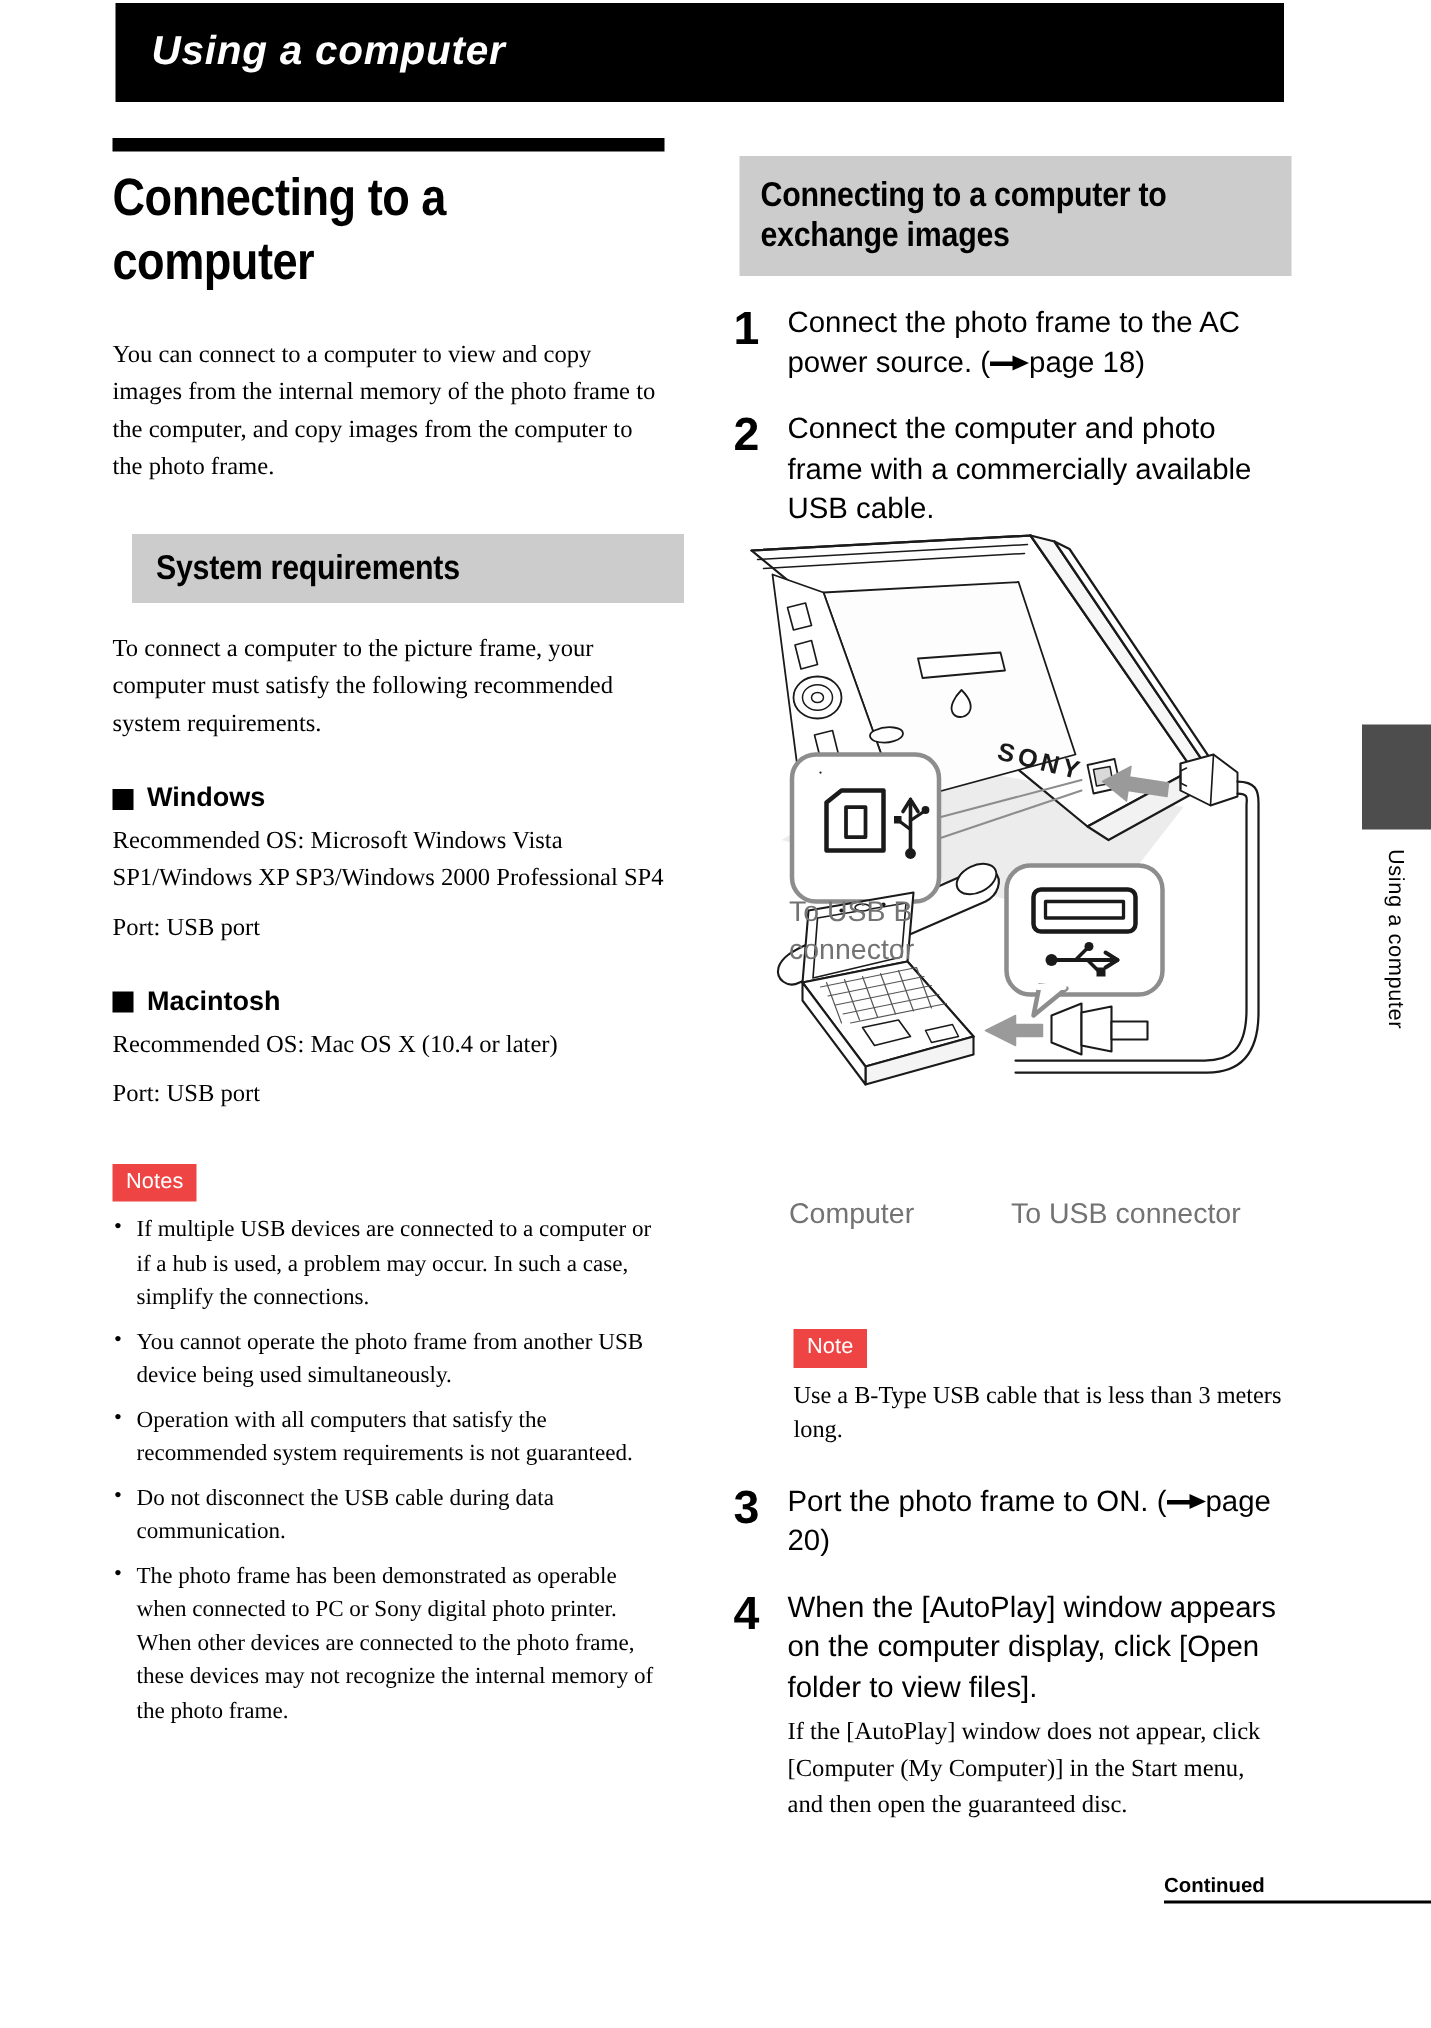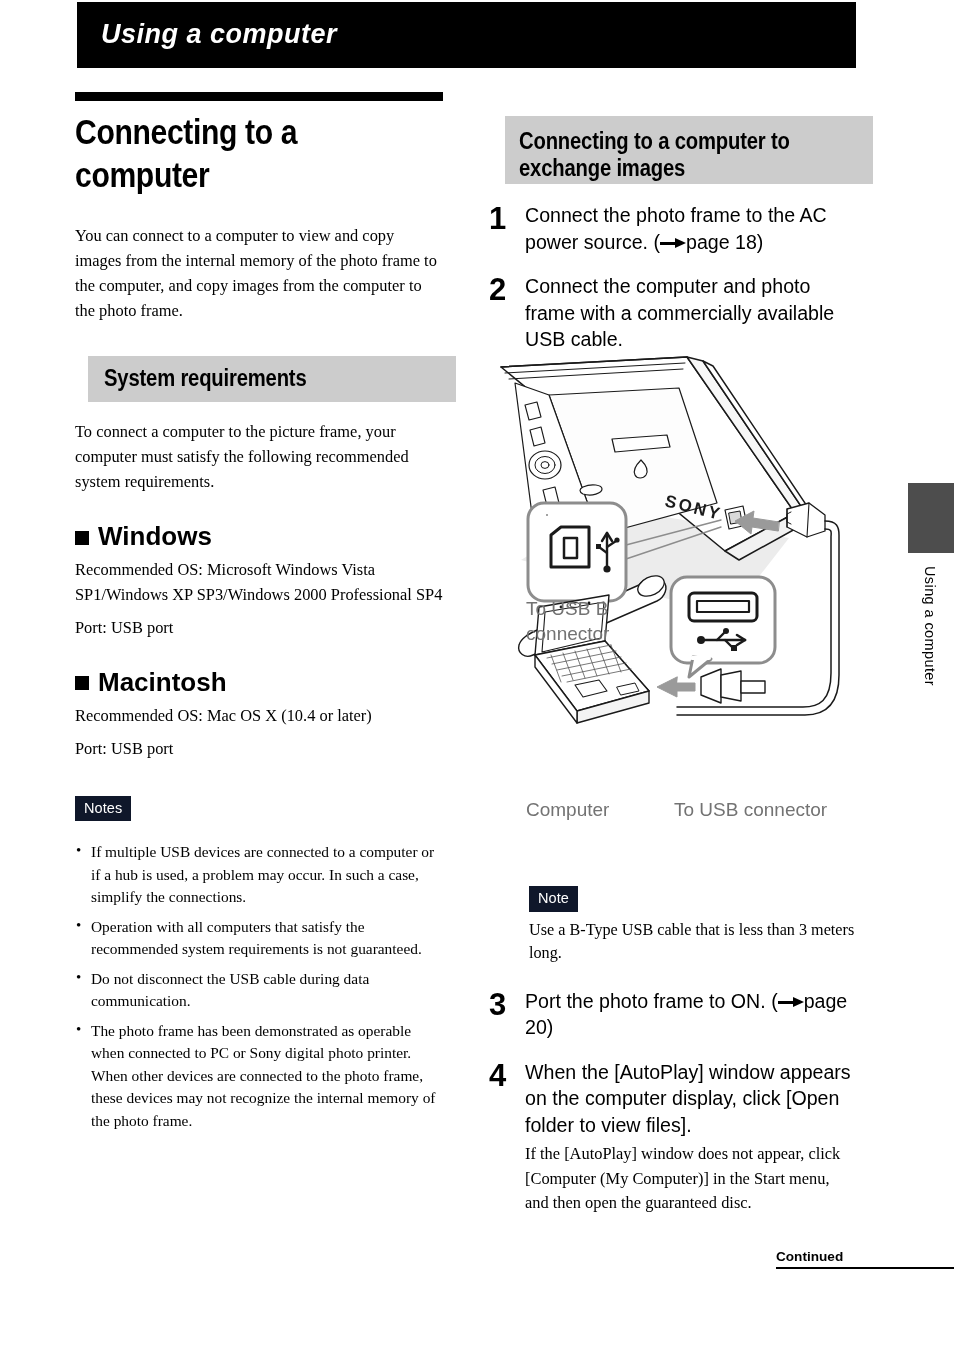--- a/index.html
+++ b/index.html
@@ -97,35 +97,35 @@
     font-weight: bold;
     font-size: 23px;
     line-height: 1.18;
     letter-spacing: -0.2px;
     display: block;
     transform: scaleX(0.88);
     transform-origin: left center;
     width: 400px;
   }
   .gray-heading.right {
-    margin: 16px;
-    width: 368px;
-    padding: 12px 0 2px 14px;
+    margin: 4px;
+    width: 368px;
+    padding: 12px 0 14px 14px;
   }
 
   .after-heading {
     margin: 18px 0 0 3px;
     width: 368px;
   }
 
   
   .sq-heading {
     font-family: "Liberation Sans", "DejaVu Sans", sans-serif;
     font-weight: bold;
-    font-size: 26px;
+    font-size: 18px;
     margin: 26px 0 6px 3px;
     display: flex;
     align-items: center;
     gap: 9px;
   }
   .sq-mark {
     display: inline-block;
     width: 14px;
     height: 14px;
     background: #000000;
@@ -135,33 +135,33 @@
 
   .spec-line {
     margin: 8px 0 0 3px;
     width: 368px;
   }
   .spec-line.tight { margin-top: 2px; }
 
   
   .note-tag {
     display: inline-block;
-    background: #0f172a;
+    background: #ef4444;
     color: #ffffff;
     font-family: "Liberation Sans", "DejaVu Sans", sans-serif;
     font-size: 14.5px;
     line-height: 1;
     padding: 5px 9px 6px 9px;
     letter-spacing: 0.1px;
   }
   .notes-block { margin: 34px 0 0 3px; }
 
   ul.note-list {
     list-style: none;
-    margin: 20px 0 0 0;
+    margin: 8px 0 0 0;
     padding: 0;
     width: 372px;
   }
   ul.note-list li {
     position: relative;
     padding-left: 16px;
     margin-top: 7px;
     font-family: "Liberation Serif", "DejaVu Serif", serif;
     font-size: 15.4px;
     line-height: 1.46;
@@ -349,20 +349,21 @@
     <span class="sq-mark"></span>
     <span>Macintosh</span>
   </div>
   <p class="body-text spec-line tight">Recommended OS: Mac OS X (10.4 or later)</p>
   <p class="body-text spec-line">Port: USB port</p>
 
   <div class="notes-block">
     <span class="note-tag">Notes</span>
     <ul class="note-list">
       <li>If multiple USB devices are connected to a computer or if a hub is used, a problem may occur. In such a case, simplify the connections.</li>
+      <li>You cannot operate the photo frame from another USB device being used simultaneously.</li>
       <li>Operation with all computers that satisfy the recommended system requirements is not guaranteed.</li>
       <li>Do not disconnect the USB cable during data communication.</li>
       <li>The photo frame has been demonstrated as operable when connected to PC or Sony digital photo printer. When other devices are connected to the photo frame, these devices may not recognize the internal memory of the photo frame.</li>
     </ul>
   </div>
 </div>
 
 <div class="col-right">
 
   <div class="gray-heading right">

